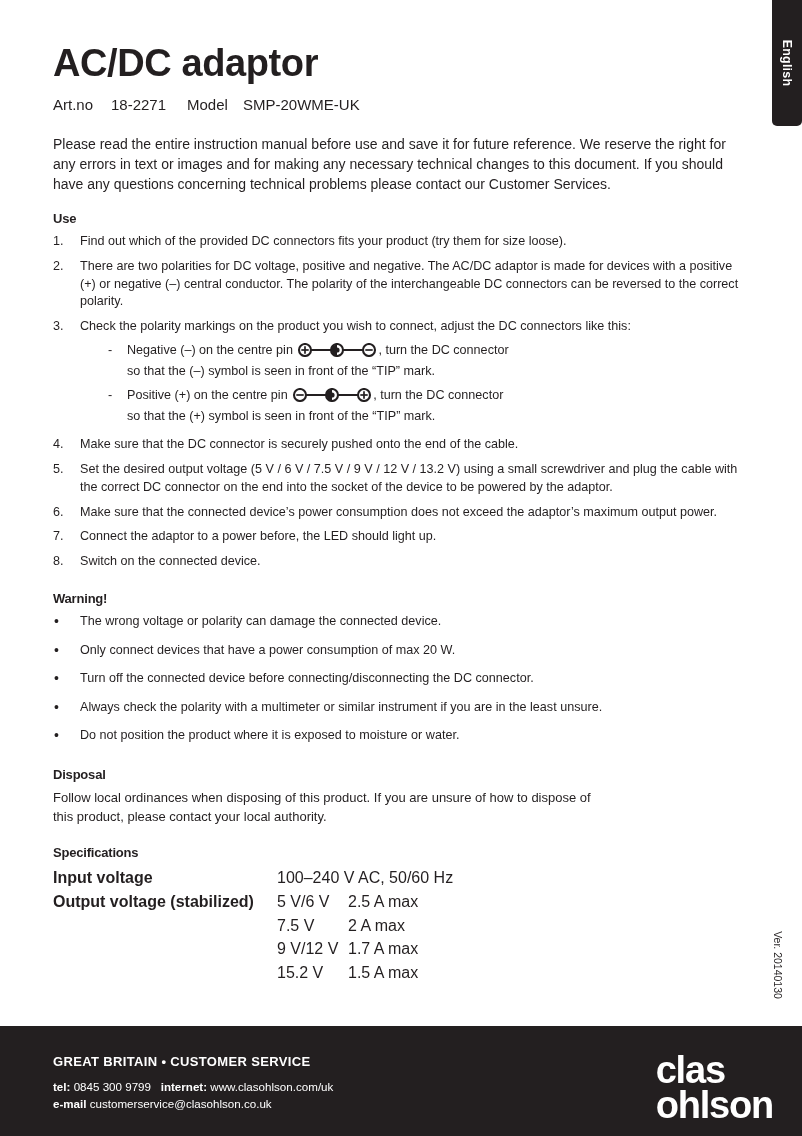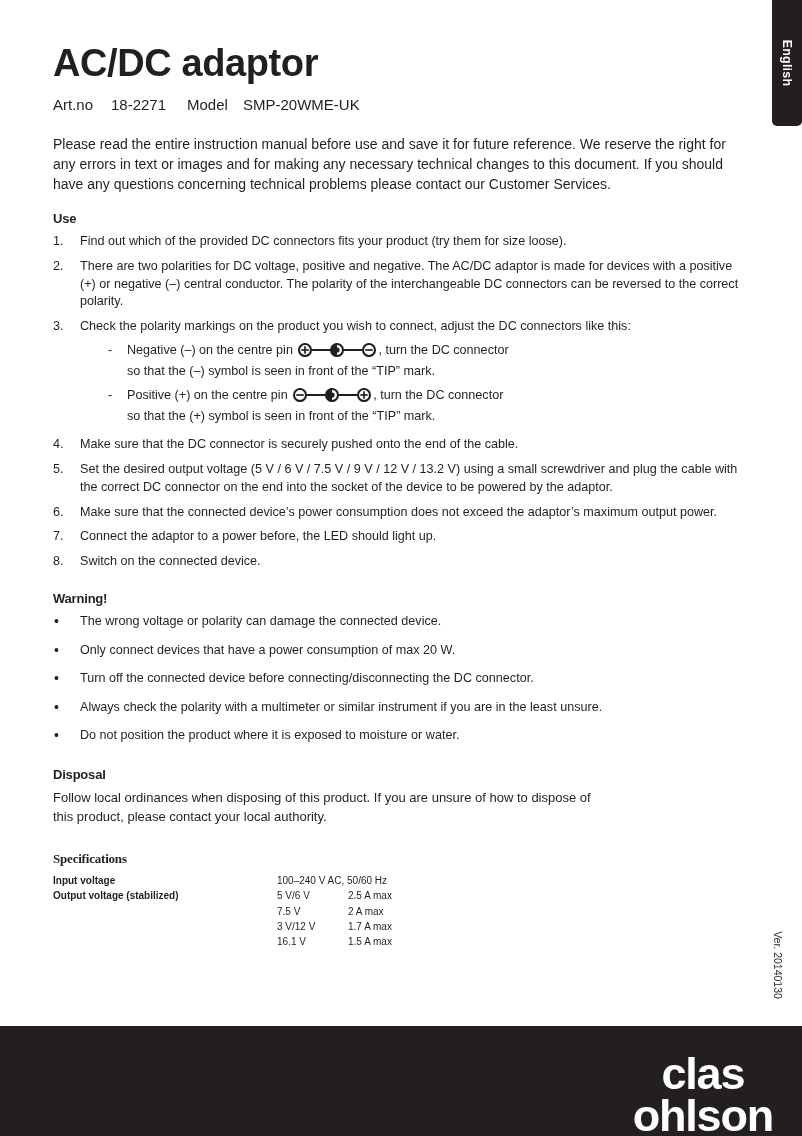--- a/index.html
+++ b/index.html
@@ -95,21 +95,21 @@
   }
 
   h2.section {
     font-size: 13px;
     font-weight: bold;
     margin: 17px 0 7px 0;
     letter-spacing: -0.2px;
   }
   h2.warning-head { margin-top: 20px; }
   h2.disposal-head { margin-top: 22px; }
-  h2.spec-head { margin-top: 25px; font-family: Liberation Serif, serif; }
+  h2.spec-head { margin-top: 19px; }
 
   ol.steps, ul.bullets {
     list-style: none;
     margin: 0;
     padding: 0;
   }
   .step {
     position: relative;
     padding-left: 27px;
     font-size: 12.6px;
@@ -160,21 +160,21 @@
   
   .polarity {
     display: inline-block;
     vertical-align: -3px;
     margin: 0 1px;
   }
 
   
   table.specs {
     border-collapse: collapse;
-    font-size: 10px;
+    font-size: 16px;
     margin-top: 2px;
   }
   table.specs td {
     padding: 0 0 1px 0;
     vertical-align: top;
     line-height: 1.42;
   }
   td.spec-label {
     font-weight: bold;
     width: 224px;
@@ -206,23 +206,23 @@
   }
   .footer-row {
     font-size: 11.6px;
     line-height: 1.48;
   }
   .footer-row b { font-weight: bold; }
   .logo {
     position: absolute;
     right: 29px;
     top: 27px;
-    text-align: center;
+    text-align: left;
     line-height: 0.93;
-    font-size: 45px;
+    font-size: 38px;
     font-weight: bold;
     letter-spacing: -1.2px;
     color: #ffffff;
   }
 </style>
 </head>
 <body>
 
 <div class="page">
 
@@ -362,33 +362,38 @@
           <td class="spec-v1">5 V/6 V</td>
           <td class="spec-v2">2.5 A max</td>
         </tr>
         <tr>
           <td class="spec-label"></td>
           <td class="spec-v1">7.5 V</td>
           <td class="spec-v2">2 A max</td>
         </tr>
         <tr>
           <td class="spec-label"></td>
-          <td class="spec-v1">3 V/12 V</td>
+          <td class="spec-v1">9 V/12 V</td>
           <td class="spec-v2">1.7 A max</td>
         </tr>
         <tr>
           <td class="spec-label"></td>
-          <td class="spec-v1">16.1 V</td>
+          <td class="spec-v1">15.2 V</td>
           <td class="spec-v2">1.5 A max</td>
         </tr>
       </tbody>
     </table>
 
   </div>
 
   <div class="footer">
+    <div class="footer-left">
+      <div class="footer-heading">GREAT BRITAIN • CUSTOMER SERVICE</div>
+      <div class="footer-row"><b>tel:</b> <span>0845 300 9799</span>&nbsp;&nbsp; <b>internet:</b> <span>www.clasohlson.com/uk</span></div>
+      <div class="footer-row"><b>e-mail</b> <span>customerservice@clasohlson.co.uk</span></div>
+    </div>
     <div class="logo">
       <div>clas</div>
       <div>ohlson</div>
     </div>
   </div>
 
 </div>
 
 </body></html>

